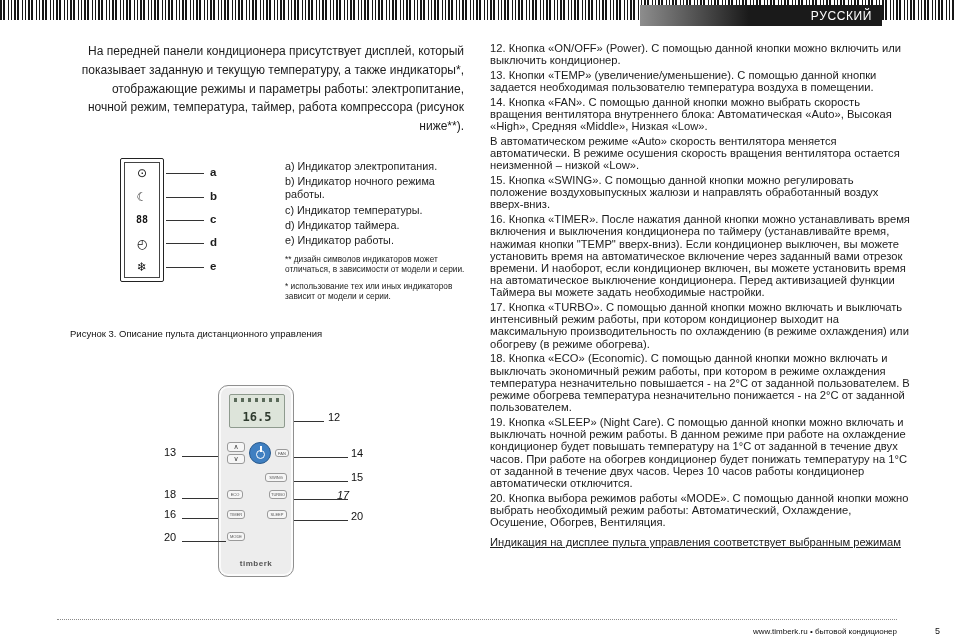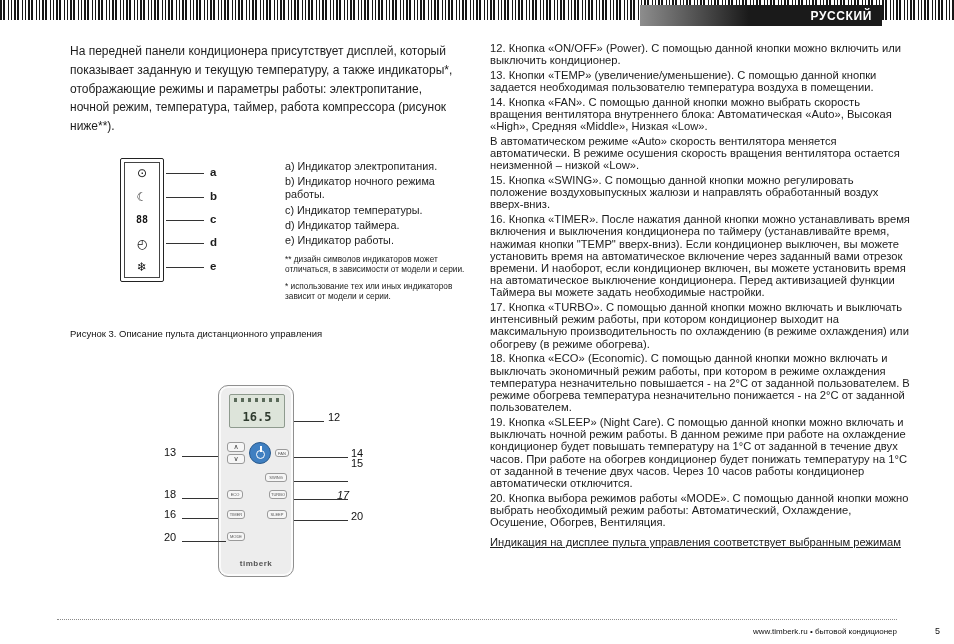--- a/index.html
+++ b/index.html
@@ -6,24 +6,24 @@
   html,body { width:954px; height:644px; background:#ffffff;
     font-family:"Liberation Sans","DejaVu Sans",sans-serif; color:#1c1c1c; }
   .page { position:relative; width:954px; height:644px; background:#fff; overflow:hidden; }
 
   
   .topband { position:absolute; top:0; left:0; width:954px; height:20px;
     background:repeating-linear-gradient(90deg,#161616 0 2px,#fff 2px 3px,#161616 3px 5px,#fff 5px 8px,#161616 8px 9px,#fff 9px 11px,#161616 11px 12px,#fff 12px 14px); }
   .lang-bar { position:absolute; top:5px; left:640px; width:242px; height:21px;
     background:linear-gradient(90deg,#8d8d8d,#1a1a1a 45%);
     display:flex; align-items:center; justify-content:flex-end; padding-right:10px; }
-  .lang-bar span { color:#fff; font-size:12px; font-weight:bold; letter-spacing:.6px; }
+  .lang-bar span { color:#fff; font-size:12px; font-weight:normal; letter-spacing:.6px; }
 
   
-  .intro { position:absolute; left:70px; top:42px; width:394px; font-size:12px; line-height:18.8px; }
+  .intro { position:absolute; left:70px; top:42px; width:394px; font-size:12px; line-height:18.8px;text-align:right; }
 
   .ind-box { position:absolute; left:120px; top:158px; width:44px; height:124px;
     border:1.5px solid #222; border-radius:2px; padding:3px; background:#fff; }
   .ind-box-inner { width:100%; height:100%; border:1px solid #444; display:flex; flex-direction:column;
     align-items:center; justify-content:space-between; padding:4px 0; }
   .ind-icon { font-size:12px; line-height:12px; color:#111; }
   .ind-digits { font-family:"DejaVu Sans Mono",monospace; font-size:10px; font-weight:bold; }
   .cl { position:absolute; height:1px; background:#333; }
   .cn { position:absolute; font-size:11px; color:#111; }
   .ind-letter { position:absolute; left:210px; font-weight:bold; font-size:11.5px; }
@@ -130,21 +130,21 @@
     <div class="brand">timberk</div>
   </div>
 
   <div class="cl" style="left:294px;top:421px;width:30px;"></div>
   <span class="cn" style="left:328px;top:411px;">12</span>
   <div class="cl" style="left:182px;top:456px;width:36px;"></div>
   <span class="cn" style="left:164px;top:446px;">13</span>
   <div class="cl" style="left:294px;top:457px;width:54px;"></div>
   <span class="cn" style="left:351px;top:447px;">14</span>
   <div class="cl" style="left:294px;top:481px;width:54px;"></div>
-  <span class="cn" style="left:351px;top:457px;">15</span>
+  <span class="cn" style="left:351px;top:471px;">15</span>
   <div class="cl" style="left:294px;top:499px;width:54px;"></div>
   <span class="cn" style="left:337px;top:489px;font-style:italic;">17</span>
   <div class="cl" style="left:182px;top:498px;width:36px;"></div>
   <span class="cn" style="left:164px;top:488px;">18</span>
   <div class="cl" style="left:182px;top:518px;width:36px;"></div>
   <span class="cn" style="left:164px;top:508px;text-align:right;">16</span>
   <div class="cl" style="left:294px;top:520px;width:54px;"></div>
   <span class="cn" style="left:351px;top:510px;">20</span>
   <div class="cl" style="left:182px;top:541px;width:44px;"></div>
   <span class="cn" style="left:164px;top:531px;">20</span>

